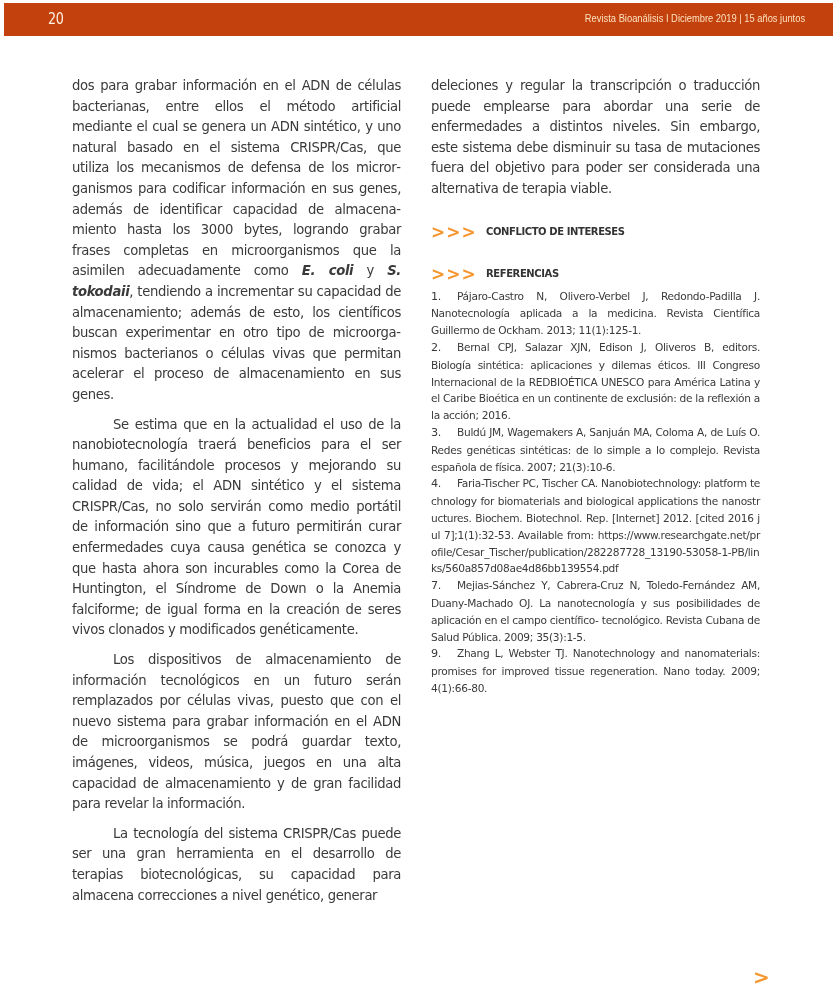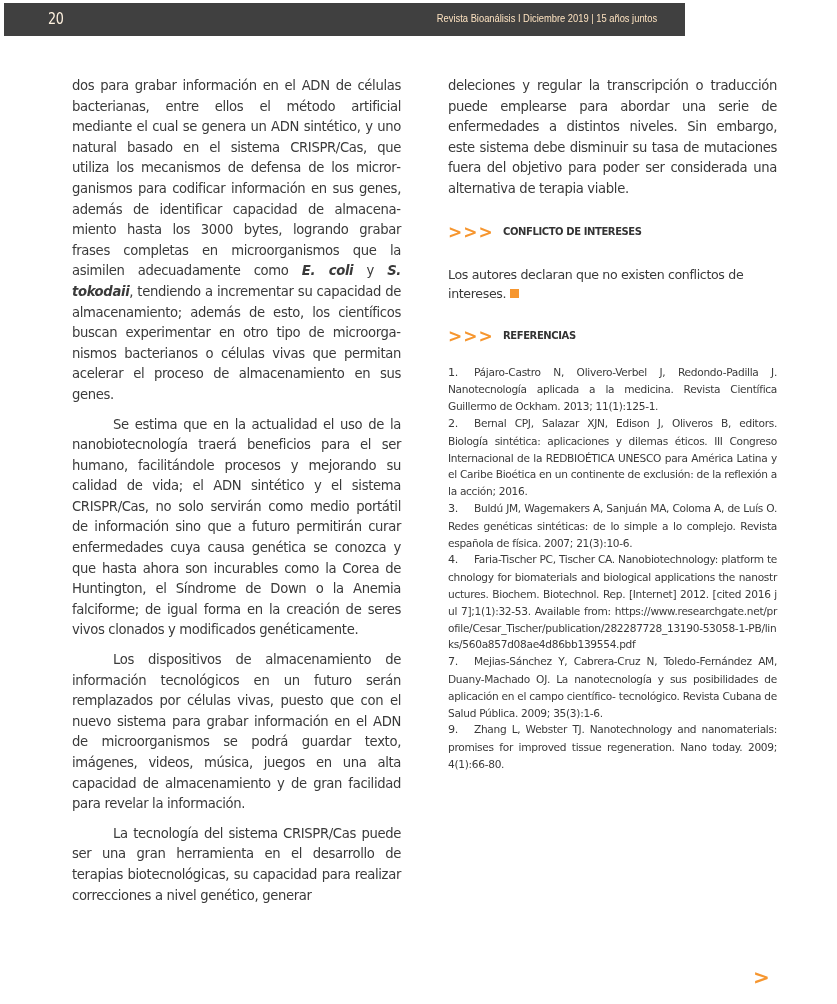--- a/index.html
+++ b/index.html
@@ -1,39 +1,39 @@
 <!DOCTYPE html>
 <html><head>
 <meta charset="utf-8">
 <style>
   * { box-sizing: border-box; margin: 0; padding: 0; }
   html, body { width: 837px; height: 1004px; background: #ffffff; overflow: hidden; }
   body { position: relative; font-family: "Liberation Sans", sans-serif; color: #333333; }
 
   .header-bar {
-    position: absolute; left: 4px; top: 3px; width: 681px; height: 33px;
-    background: #404040;
+    position: absolute; left: 4px; top: 3px; width: 829px; height: 33px;
+    background: #c2410c;
   }
   .page-number {
     position: absolute; left: 44px; top: 7px;
     font-family: "DejaVu Sans", sans-serif; font-size: 15px; color: #fff2e0;
     letter-spacing: -0.5px; transform: scaleX(0.85); transform-origin: left;
   }
   .journal-info {
     position: absolute; right: 28px; top: 9px;
     font-family: "Liberation Sans", sans-serif; font-size: 11px; color: #fde2c0;
     transform: scaleX(0.85); transform-origin: right;
     white-space: nowrap;
   }
 
   .col-left {
     position: absolute; left: 72px; top: 76px; width: 329px;
   }
   .col-right {
-    position: absolute; left: 448px; top: 76px; width: 329px;
+    position: absolute; left: 431px; top: 76px; width: 329px;
   }
 
   .body-p {
     font-family: "DejaVu Sans", sans-serif;
     font-size: 13.2px; line-height: 20.6px; color: #3a3a3a;
     text-align: justify; hyphens: manual;
     letter-spacing: -0.35px;
   }
   .body-p.indent { text-indent: 41px; }
   .body-p + .body-p { margin-top: 9px; }
@@ -54,21 +54,21 @@
   .conflict-p {
     margin-top: 23px;
     font-family: "DejaVu Sans", sans-serif; font-size: 12.6px; line-height: 19.5px;
     color: #3a3a3a; letter-spacing: -0.35px;
   }
   .end-mark {
     display: inline-block; width: 9px; height: 9px; background: #f6962f;
     margin-left: 4px; vertical-align: 0px;
   }
 
-  .refs { margin-top: 18px; }
+  .refs { margin-top: 4px; }
   .ref {
     font-family: "DejaVu Sans", sans-serif; font-size: 10.6px; line-height: 16.8px;
     color: #3a3a3a; text-align: justify; letter-spacing: -0.3px;
   }
   .ref-num { display: inline-block; width: 26px; font-size: 11.2px; }
 
   .next-arrow {
     position: absolute; left: 753px; top: 965px;
     font-family: "DejaVu Sans", sans-serif; font-weight: bold;
     font-size: 20px; color: #f6962f;
@@ -87,43 +87,40 @@
   <p class="body-p">
     <span>dos para grabar información en el ADN de células bacterianas, entre ellos el método artificial mediante el cual se genera un ADN sintético, y uno natural basado en el sistema CRISPR/Cas, que utiliza los mecanismos de defensa de los micror­ganismos para codificar información en sus genes, además de identificar capacidad de almacena­miento hasta los 3000 bytes, logrando grabar frases completas en microorganismos que la asimilen adecuadamente como </span><em>E. coli</em><span> y </span><em>S. tokodaii</em><span>, tendiendo a incrementar su capacidad de almacenamiento; además de esto, los científicos buscan experimentar en otro tipo de microorga­nismos bacterianos o células vivas que permitan acelerar el proceso de almacenamiento en sus genes.</span>
   </p>
   <p class="body-p indent">
     <span>Se estima que en la actualidad el uso de la nanobiotecnología traerá beneficios para el ser humano, facilitándole procesos y mejorando su calidad de vida; el ADN sintético y el sistema CRISPR/Cas, no solo servirán como medio portátil de información sino que a futuro permitirán curar enfermedades cuya causa genética se conozca y que hasta ahora son incurables como la Corea de Huntington, el Síndrome de Down o la Anemia falciforme; de igual forma en la creación de seres vivos clonados y modificados genéticamente.</span>
   </p>
   <p class="body-p indent">
     <span>Los dispositivos de almacenamiento de información tecnológicos en un futuro serán remplazados por células vivas, puesto que con el nuevo sistema para grabar información en el ADN de microorganismos se podrá guardar texto, imágenes, videos, música, juegos en una alta capacidad de almacenamiento y de gran facilidad para revelar la información.</span>
   </p>
   <p class="body-p indent">
-    <span>La tecnología del sistema CRISPR/Cas puede ser una gran herramienta en el desarrollo de terapias biotecnológicas, su capacidad para realizar correcciones a nivel genético, generar</span>
+    <span>La tecnología del sistema CRISPR/Cas puede ser una gran herramienta en el desarrollo de terapias biotecnológicas, su capacidad para almacena correcciones a nivel genético, generar</span>
   </p>
 </div>
 
 <div class="col-right">
   <p class="body-p">deleciones y regular la transcripción o traducción puede emplearse para abordar una serie de enfermedades a distintos niveles. Sin embargo, este sistema debe disminuir su tasa de mutaciones fuera del objetivo para poder ser considerada una alternativa de terapia viable.</p>
 
   <div class="section-heading">
     <span class="arrows">&gt;&gt;&gt;</span>
     <span class="heading-text">CONFLICTO DE INTERESES</span>
   </div>
-  <p class="conflict-p">
-    <span>Los autores declaran que no existen conflictos de intereses.</span><span class="end-mark"></span>
-  </p>
 
   <div class="section-heading">
     <span class="arrows">&gt;&gt;&gt;</span>
     <span class="heading-text">REFERENCIAS</span>
   </div>
 
   <div class="refs">
     <p class="ref"><span class="ref-num">1.</span><span>Pájaro-Castro N, Olivero-Verbel J, Redondo-Padilla J. Nanotecnología aplicada a la medicina. Revista Científica Guillermo de Ockham. 2013; 11(1):125-1.</span></p>
     <p class="ref"><span class="ref-num">2.</span><span>Bernal CPJ, Salazar XJN, Edison J, Oliveros B, editors. Biología sintética: aplicaciones y dilemas éticos. III Congreso Internacional de la REDBIOÉTICA UNESCO para América Latina y el Caribe Bioética en un continente de exclusión: de la reflexión a la acción; 2016.</span></p>
     <p class="ref"><span class="ref-num">3.</span><span>Buldú JM, Wagemakers A, Sanjuán MA, Coloma A, de Luís O. Redes genéticas sintéticas: de lo simple a lo complejo. Revista española de física. 2007; 21(3):10-6.</span></p>
     <p class="ref" style="word-break: break-all;"><span class="ref-num">4.</span><span>Faria-Tischer PC, Tischer CA. Nanobiotechnology: platform technology for biomaterials and biological applications the nanostructures. Biochem. Biotechnol. Rep. [Internet] 2012. [cited 2016 jul 7];1(1):32-53. Available from: https://www.researchgate.net/profile/Cesar_Tischer/publication/282287728_13190-53058-1-PB/links/560a857d08ae4d86bb139554.pdf</span></p>
-    <p class="ref"><span class="ref-num">7.</span><span>Mejias-Sánchez Y, Cabrera-Cruz N, Toledo-Fernández AM, Duany-Machado OJ. La nanotecnología y sus posibilidades de aplicación en el campo científico- tecnológico. Revista Cubana de Salud Pública. 2009; 35(3):1-6.</span></p>
+    <p class="ref"><span class="ref-num">7.</span><span>Mejias-Sánchez Y, Cabrera-Cruz N, Toledo-Fernández AM, Duany-Machado OJ. La nanotecnología y sus posibilidades de aplicación en el campo científico- tecnológico. Revista Cubana de Salud Pública. 2009; 35(3):1-5.</span></p>
     <p class="ref"><span class="ref-num">9.</span><span>Zhang L, Webster TJ. Nanotechnology and nanomaterials: promises for improved tissue regeneration. Nano today. 2009; 4(1):66-80.</span></p>
   </div>
 </div>
 
 <span class="next-arrow">&gt;</span>
 
 </body></html>

